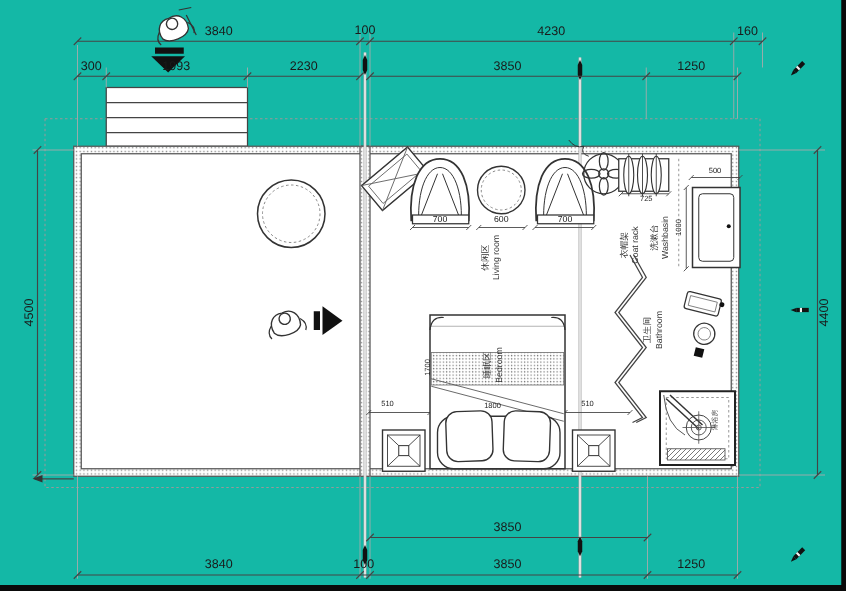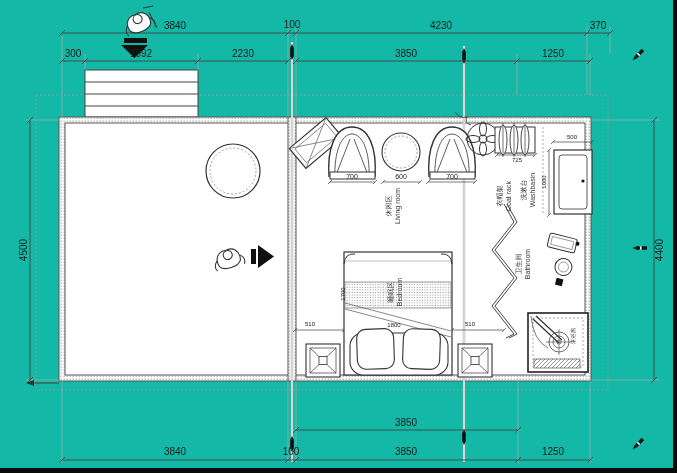--- a/index.html
+++ b/index.html
@@ -318,24 +318,24 @@
         <use href="#pencil" transform="translate(640,248) rotate(90)"></use>
       </g>
   <g>
         <use href="#pencil" transform="translate(638,444) rotate(45)"></use>
       </g>
 </svg>
 
 <span class="dim d10" style="left:175px;top:26px">3840</span>
 <span class="dim d10" style="left:292px;top:25px">100</span>
 <span class="dim d10" style="left:441px;top:26px">4230</span>
-<span class="dim d10" style="left:598px;top:26px">370</span>
+<span class="dim d10" style="left:598px;top:26px">160</span>
 
 <span class="dim d10" style="left:73px;top:54px">300</span>
-<span class="dim d10" style="left:141px;top:54px">1992</span>
+<span class="dim d10" style="left:141px;top:54px">1993</span>
 <span class="dim d10" style="left:243px;top:54px">2230</span>
 <span class="dim d10" style="left:406px;top:54px">3850</span>
 <span class="dim d10" style="left:553px;top:54px">1250</span>
 
 <span class="dim d10" style="left:406px;top:423px">3850</span>
 
 <span class="dim d10" style="left:175px;top:452px">3840</span>
 <span class="dim d10" style="left:291px;top:452px">100</span>
 <span class="dim d10" style="left:406px;top:452px">3850</span>
 <span class="dim d10" style="left:553px;top:452px">1250</span>

